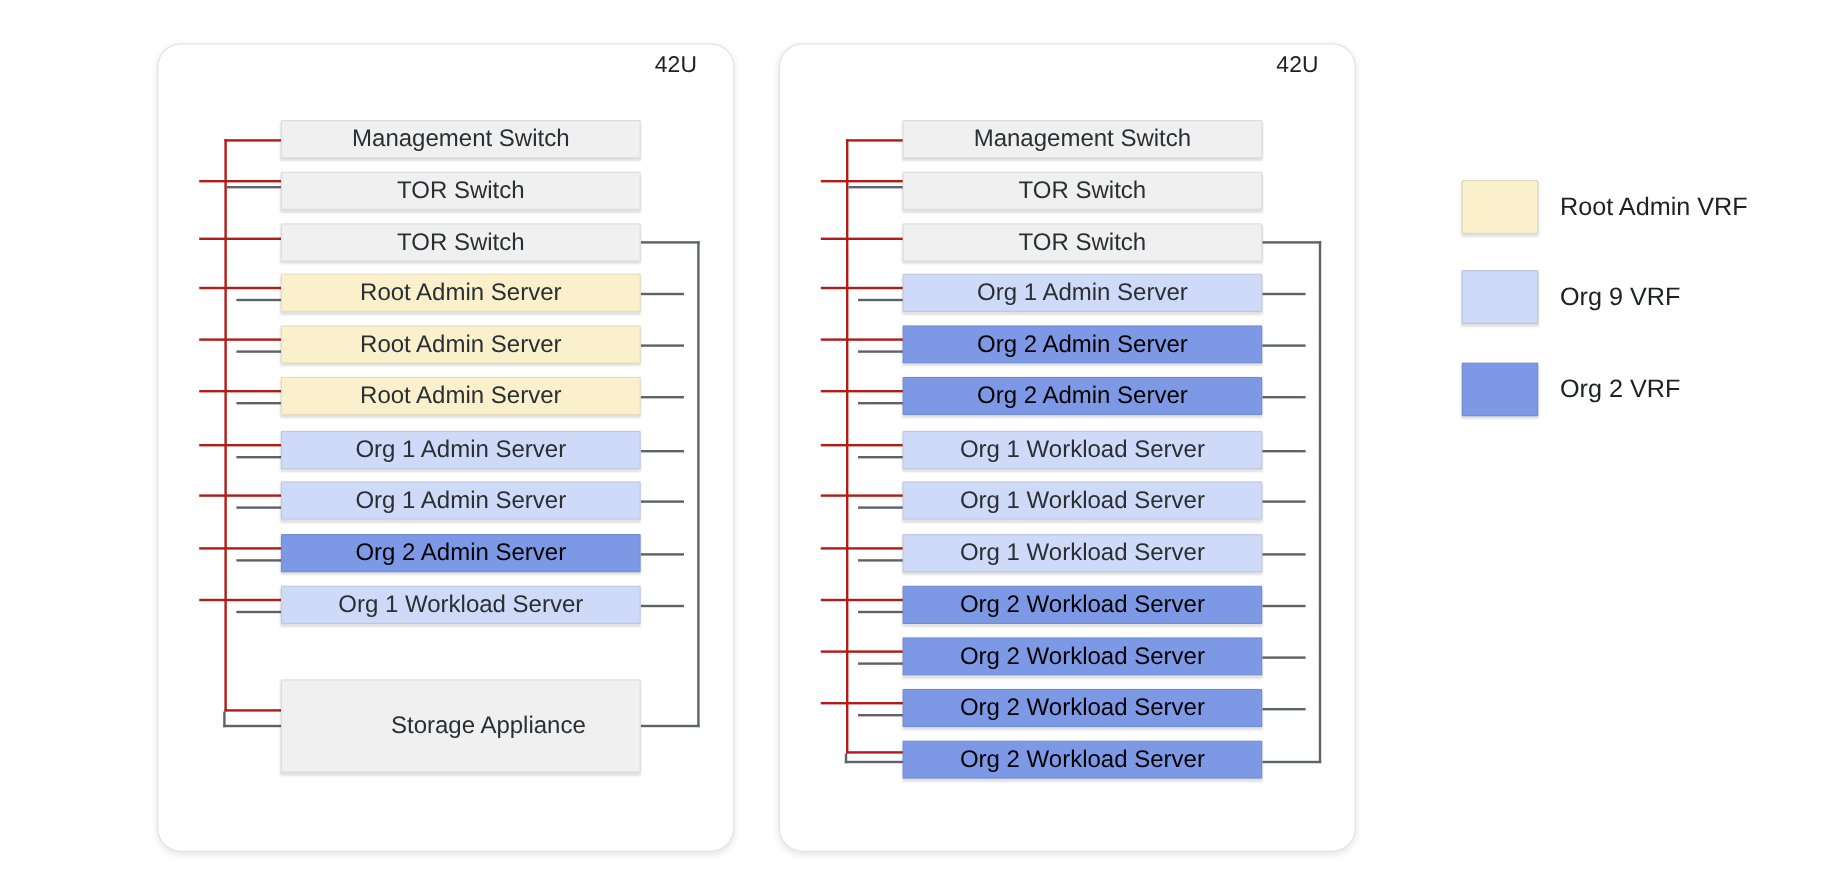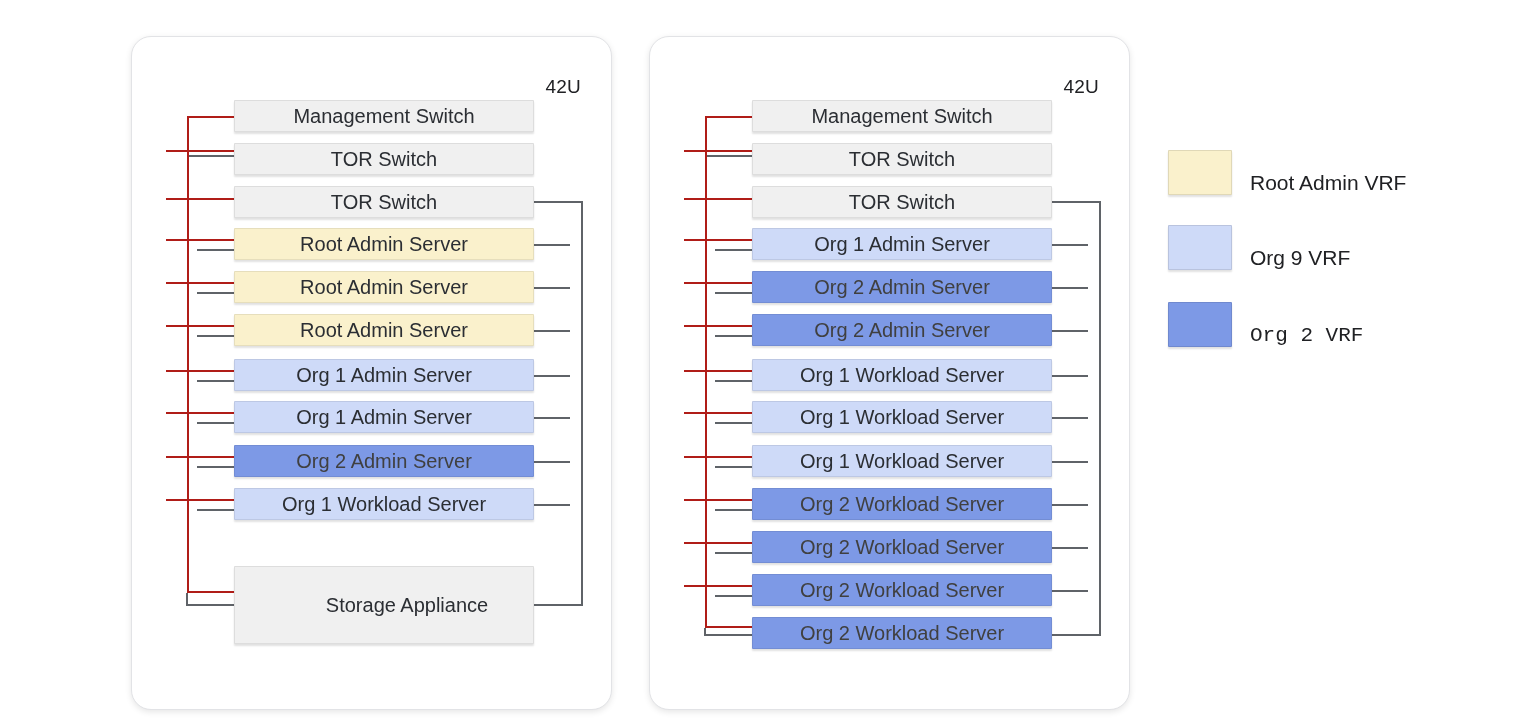--- a/index.html
+++ b/index.html
@@ -8,35 +8,35 @@
     font-family:"Liberation Sans", sans-serif;
     color:#202124;
   }
   .rack{
     position:absolute;top:36px;width:479px;height:672px;
     background:#ffffff;border:1.5px solid #e2e3e6;border-radius:20px;
     box-shadow:0 2px 6px rgba(0,0,0,0.10);
   }
   .rack-label{
     position:absolute;top:7px;right:30px;
-    font-size:19px;color:#202124;letter-spacing:.2px;margin-top:32px;
+    font-size:19px;color:#202124;letter-spacing:.2px;
   }
   .unit{
     position:absolute;left:102px;width:300px;height:32px;z-index:2;
     display:flex;align-items:center;justify-content:center;
     font-size:20px;color:#2b2e33;
     border:1px solid rgba(0,0,0,0.08);border-radius:1px;
     box-shadow:0 2px 2px rgba(0,0,0,0.12);
     box-sizing:border-box;
   }
-  .u-org2{color:#404040;}
+  .u-org2{color:#000000;}
   .u-storage{height:78px;padding-left:46px;}
   .hl{position:absolute;height:2px;z-index:1;}
   .vl{position:absolute;width:2px;z-index:1;}
-  .legend-row{position:absolute;left:1168px;display:flex;align-items:flex-end;}
+  .legend-row{position:absolute;left:1218px;display:flex;align-items:center;}
   .swatch{
     width:64px;height:45px;flex:0 0 64px;
     border:1px solid rgba(0,0,0,0.10);border-radius:1px;
     box-shadow:0 2px 2px rgba(0,0,0,0.12);
     box-sizing:border-box;
   }
   .legend-label{margin-left:18px;font-size:21px;color:#202124;white-space:nowrap;}
 </style>
 </head>
 <body>
@@ -152,16 +152,16 @@
 </div>
 
 <div class="legend-row" style="top:150px;">
   <div class="swatch" style="background-color: rgb(250, 241, 204);"></div>
   <div class="legend-label">Root Admin VRF</div>
 </div>
 <div class="legend-row" style="top:225px;">
   <div class="swatch" style="background-color: rgb(206, 218, 248);"></div>
   <div class="legend-label">Org 9 VRF</div>
 </div>
-<div class="legend-row" style="top:302px;font-family:Liberation Mono, monospace;">
+<div class="legend-row" style="top:302px;">
   <div class="swatch" style="background-color: rgb(125, 153, 230);"></div>
   <div class="legend-label">Org 2 VRF</div>
 </div>
 
 </body></html>

